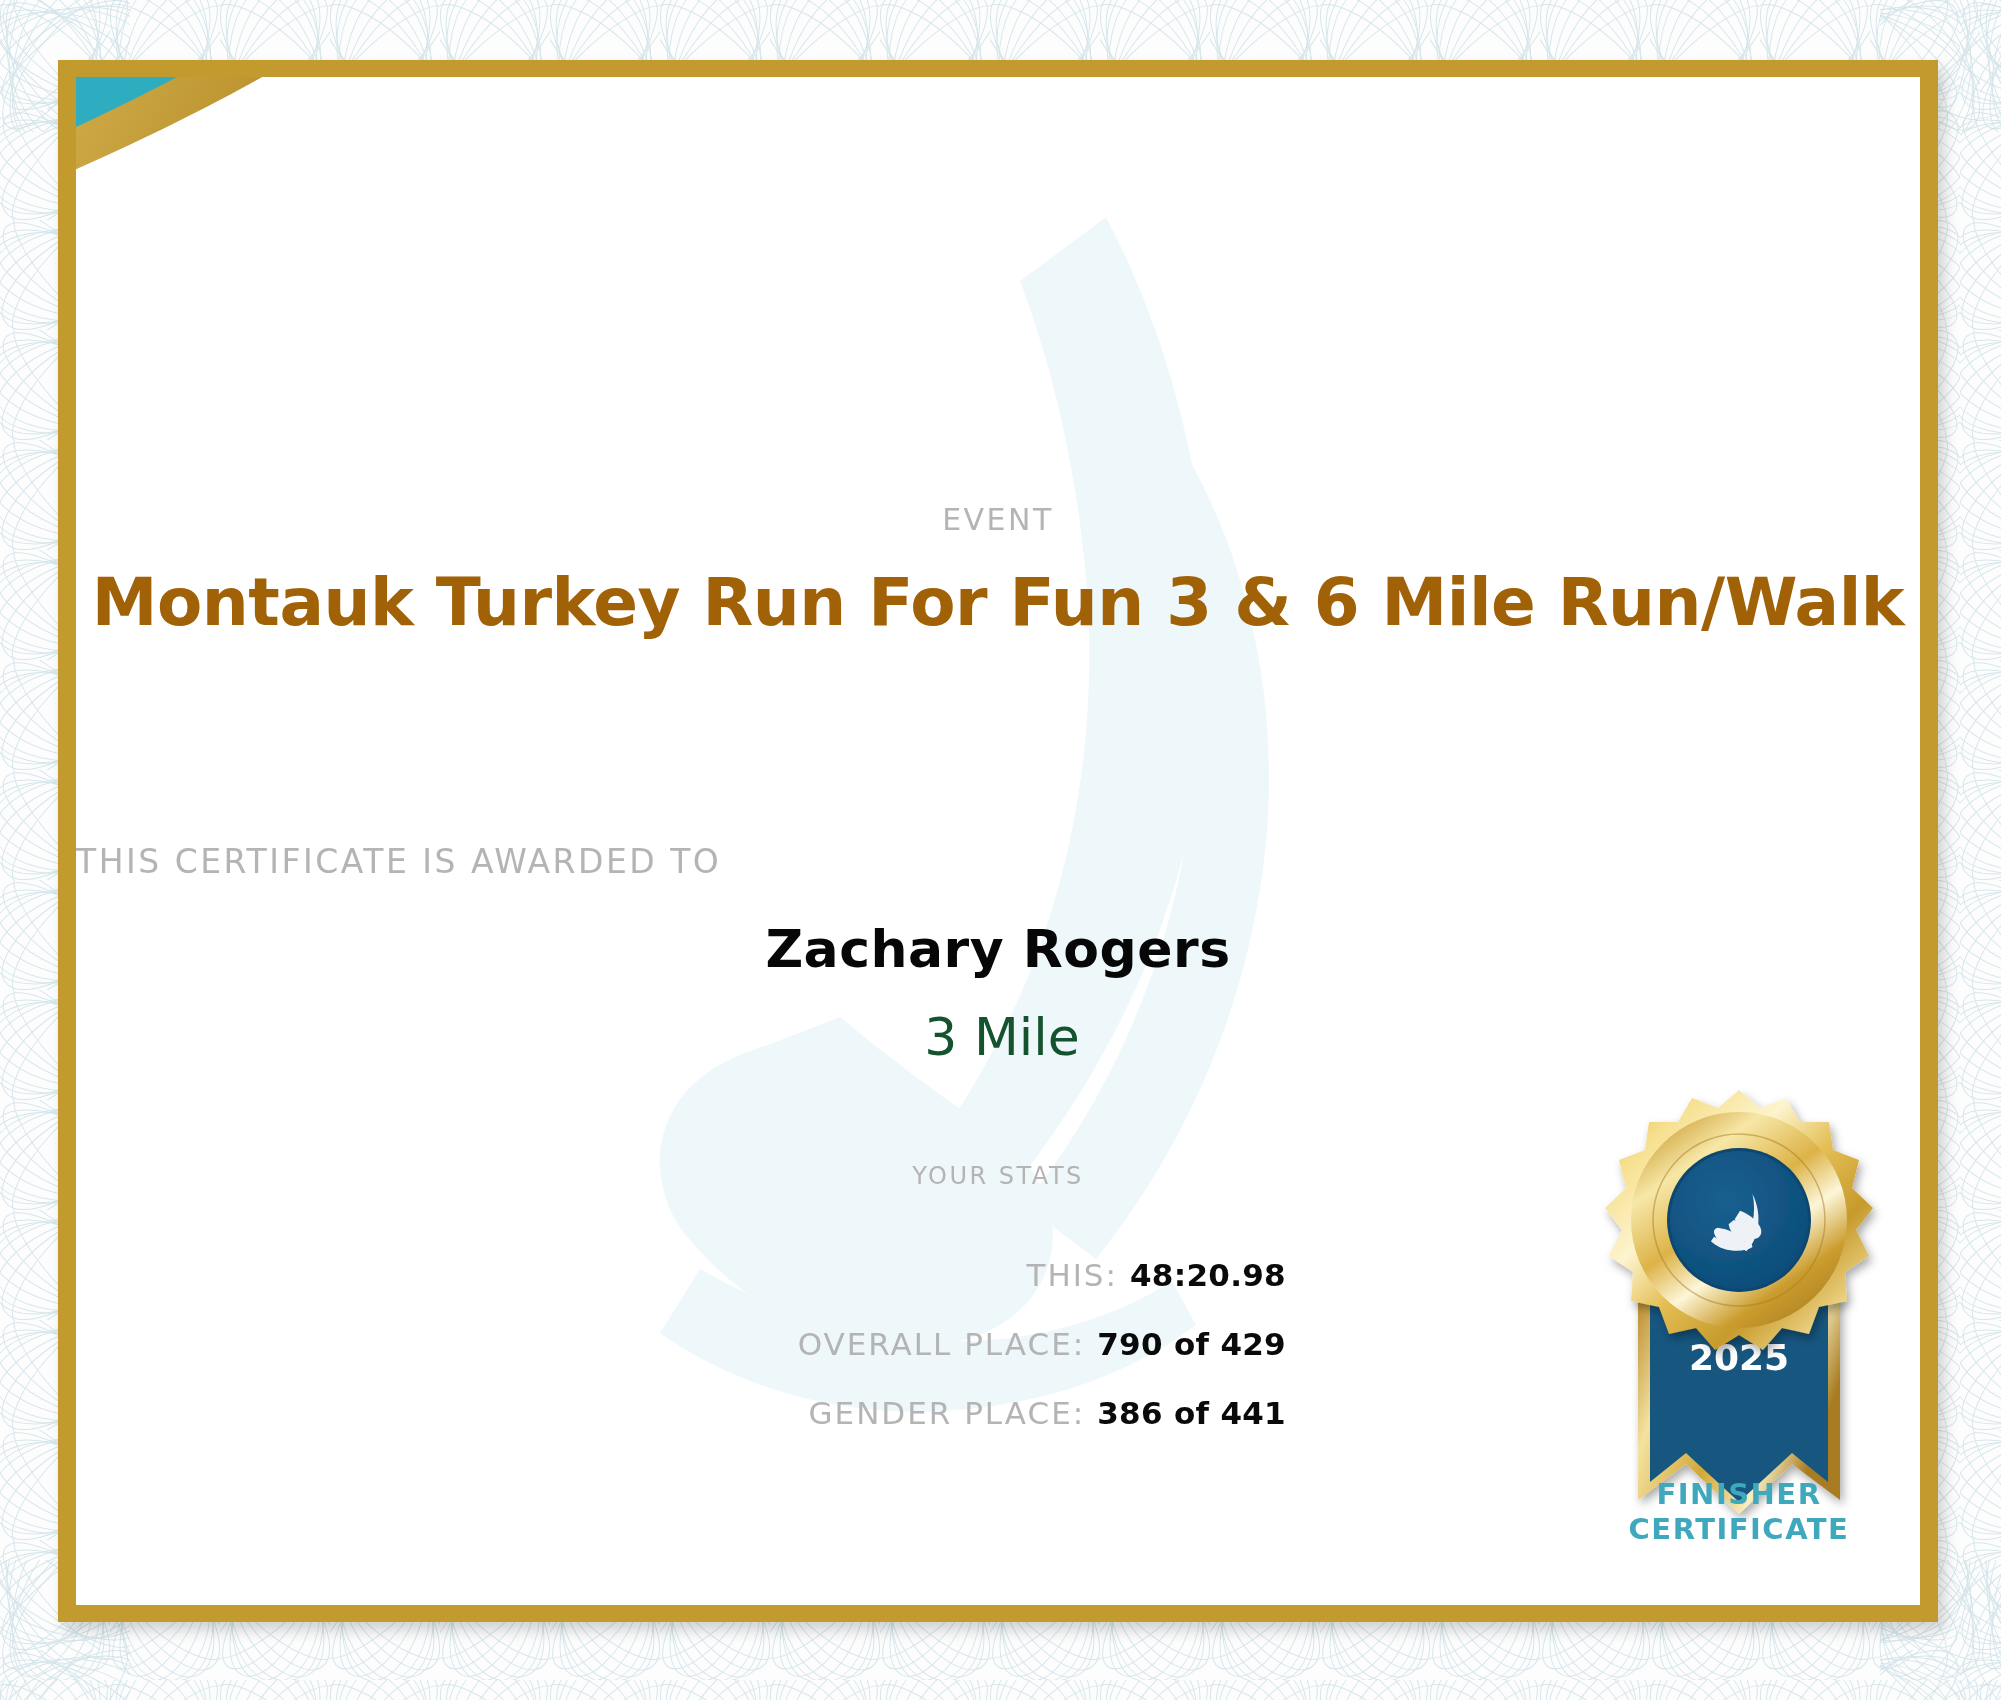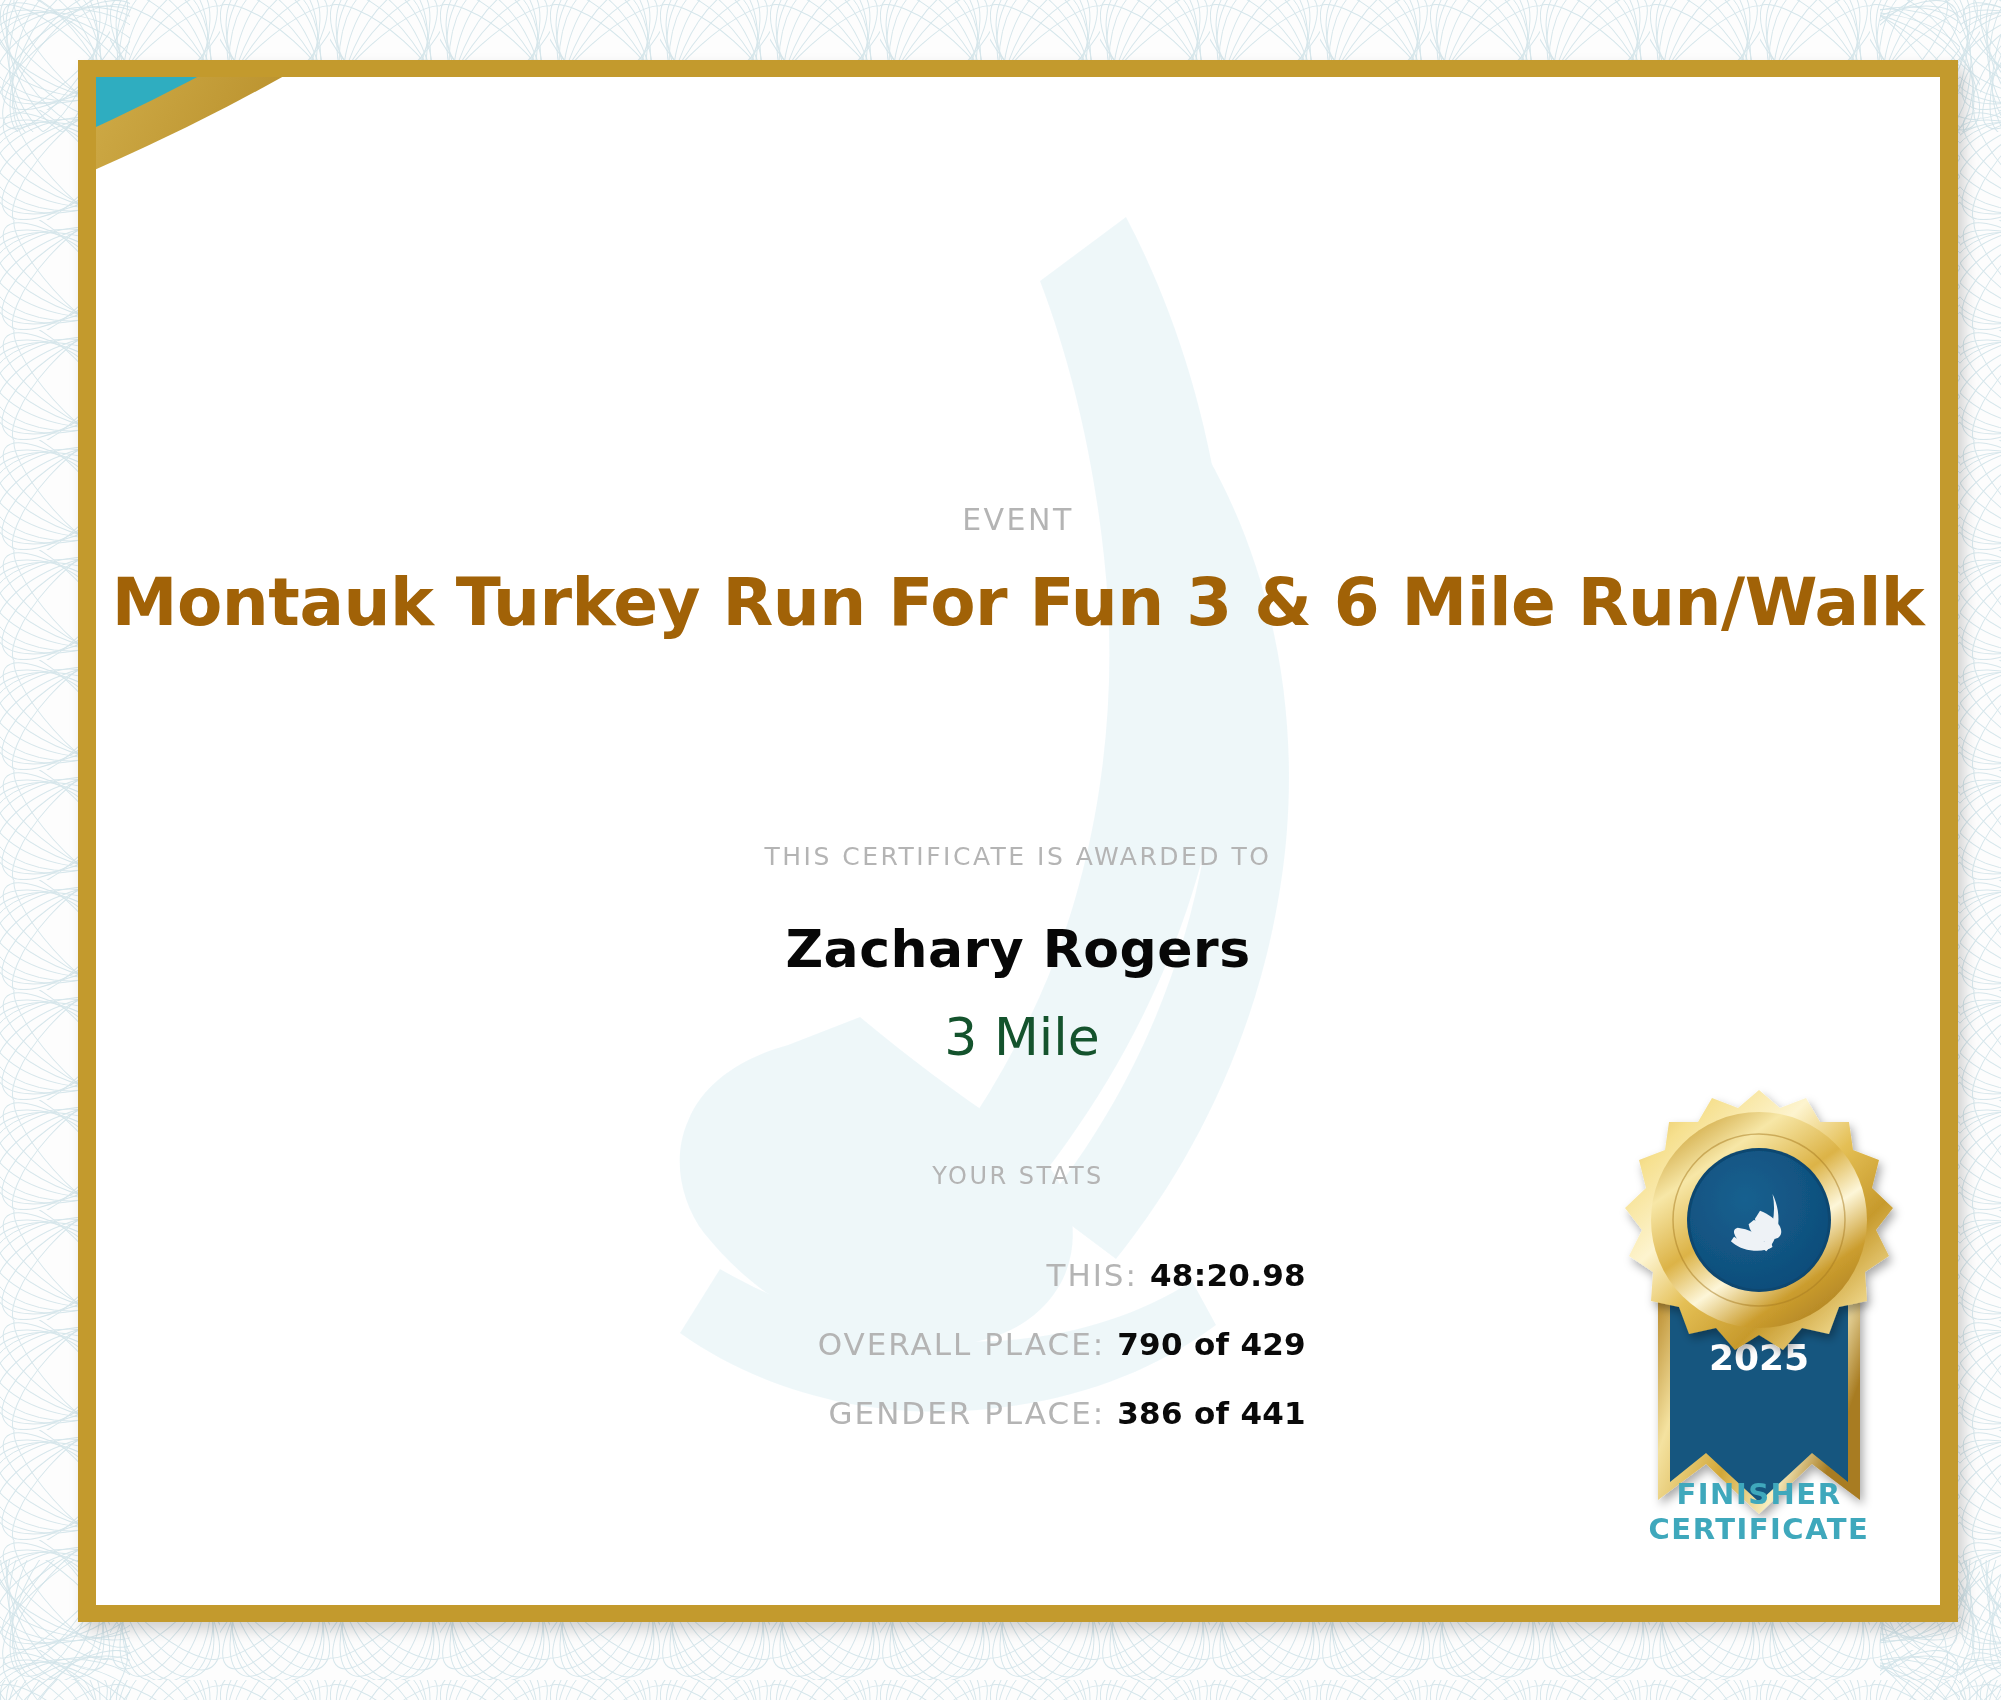--- a/index.html
+++ b/index.html
@@ -22,21 +22,20 @@
     pointer-events:none;
   }
 
   
   #frame{
     position:absolute;
     left:58px; top:60px;
     width:1880px; height:1562px;
     background:#c39a2d;
     box-shadow:6px 8px 14px rgba(0,0,0,.18);
-    margin-left:20px;
   }
   #frame-inner{
     position:absolute;
     left:18px; top:17px;
     right:18px; bottom:17px;
     background:#ffffff;
     overflow:hidden;
   }
 
   
@@ -110,21 +109,21 @@
     color:#a16207;
     font-size:66px;
     font-weight:700;
     letter-spacing:-.5px;
     font-family:"DejaVu Sans", sans-serif;
     white-space:nowrap;
   }
 
   #awarded-label{
     position:absolute; left:0; right:0; top:765px;
-    text-align:center; font-size:25px;
+    text-align:left; font-size:33px;
   }
   #recipient-name{
     position:absolute; left:0; right:0; top:842px;
     text-align:center;
     color:#070707;
     font-size:52px;
     font-weight:700;
     letter-spacing:.5px;
     font-family:"DejaVu Sans", sans-serif;
   }

